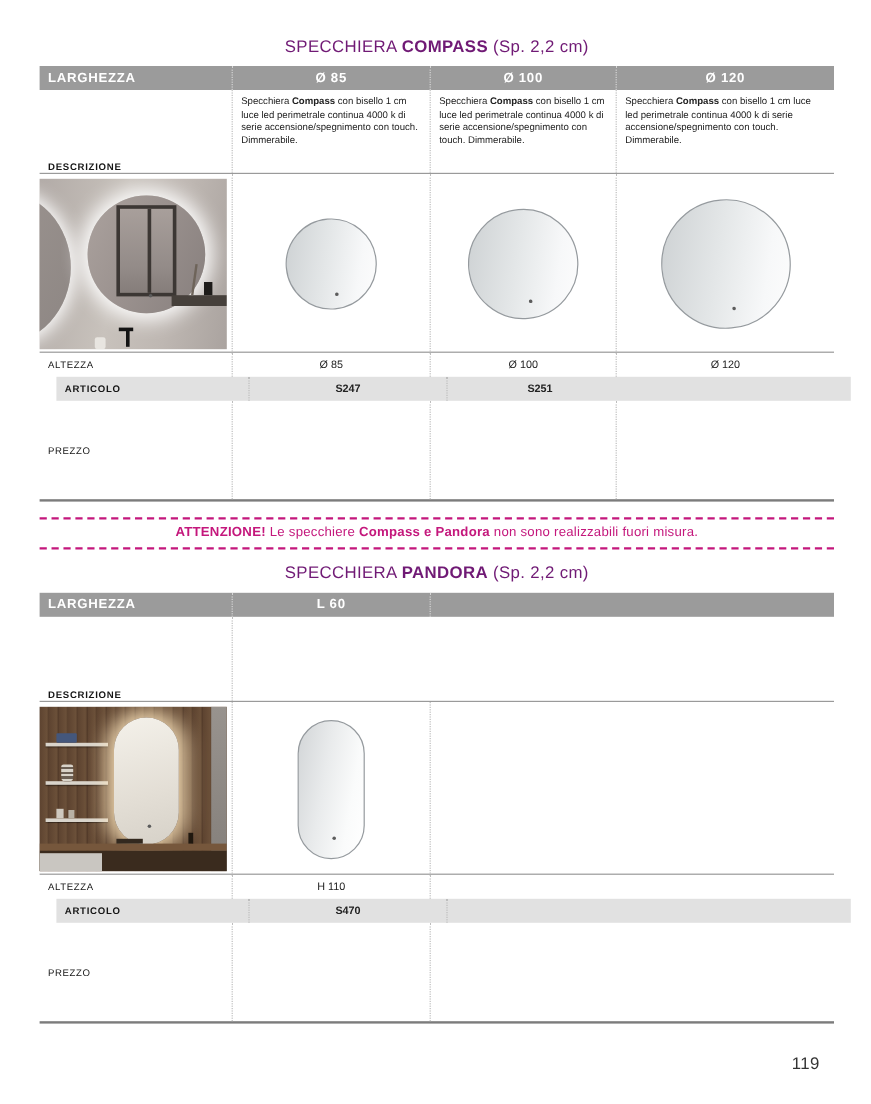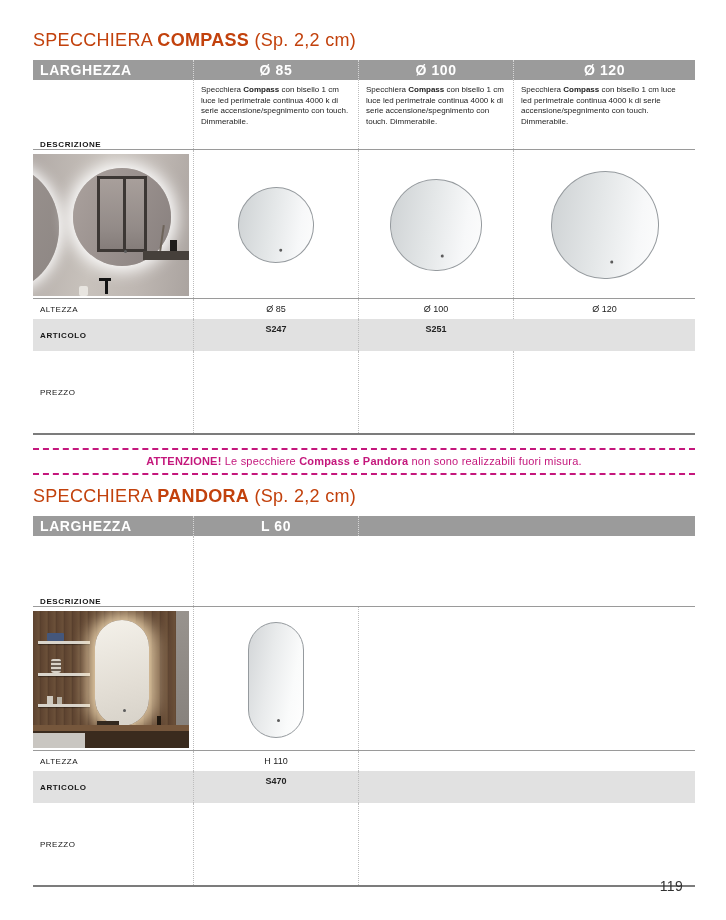--- a/index.html
+++ b/index.html
@@ -13,51 +13,51 @@
   *{box-sizing:border-box;margin:0;padding:0;}
   html,body{background:#ffffff;}
   body{
     width:726px;height:920px;overflow:hidden;
     font-family:"Liberation Sans","DejaVu Sans",sans-serif;
     color:#1a1a1a;position:relative;
   }
   .page{position:absolute;left:33px;top:30px;width:662px;}
 
   
-  .sec-title{font-size:18px;font-weight:400;letter-spacing:.3px;color:#c2410c;margin-bottom:9px;}
+  .sec-title{font-size:14px;font-weight:400;letter-spacing:.3px;color:#701a75;margin-bottom:9px;text-align:center;}
   .sec-title b{font-weight:700;}
 
   
   .grid4{display:grid;grid-template-columns:160px 165px 155px 182px;}
   .grid3{display:grid;grid-template-columns:160px 165px 337px;}
   .row{width:662px;}
   .cell{border-left:1px dotted var(--dot-border);min-width:0;}
   .cell:first-child{border-left:none;}
 
   .row-header{height:20px;background:var(--hdr-gray);}
-  .row-header .cell{border-left:1px dotted #d6d6d6;color:#fff;font-size:14px;font-weight:700;
+  .row-header .cell{border-left:1px dotted #d6d6d6;color:#fff;font-size:11px;font-weight:700;
     letter-spacing:.6px;line-height:20px;}
   .row-header .cell:first-child{border-left:none;padding-left:7px;}
   .row-header .val{text-align:center;}
 
   .row-desc{height:69px;}
   .row-desc .label-cell{display:flex;align-items:flex-end;padding-left:7px;}
   .label-txt{font-size:8px;font-weight:700;letter-spacing:.6px;color:#161616;}
   .label-txt.normal{font-weight:400;letter-spacing:.5px;}
   .desc-cell{padding:5px 7px 0 7px;font-size:8px;line-height:1.32;color:#222;}
   .desc-cell b{font-weight:700;}
 
   .row-img{height:150px;border-top:1px solid var(--line-gray);border-bottom:1px solid var(--line-gray);}
   .row-img2{height:145px;}
   .draw-cell{display:flex;align-items:center;justify-content:center;}
 
   .row-alt{height:20px;}
   .row-alt .label-cell,.row-art .label-cell{display:flex;align-items:center;padding-left:7px;}
   .row-alt .val,.row-art .val{font-size:9px;text-align:center;line-height:20px;color:#222;}
-  .row-art{height:32px;background:var(--art-gray);}
+  .row-art{height:20px;background:var(--art-gray);margin-left:14px;}
   .row-art .val{font-weight:700;}
 
   .row-prezzo{height:84px;border-bottom:2px solid var(--thick-gray);}
   .row-prezzo .label-cell{display:flex;align-items:center;padding-left:7px;}
 
   
   .attention{margin:13px 0 11px 0;border-top:2px dashed var(--accent);border-bottom:2px dashed var(--accent);
     padding:5px 0 6px 0;text-align:center;font-size:11px;color:var(--accent);letter-spacing:.2px;}
   .attention b{font-weight:700;}
 

